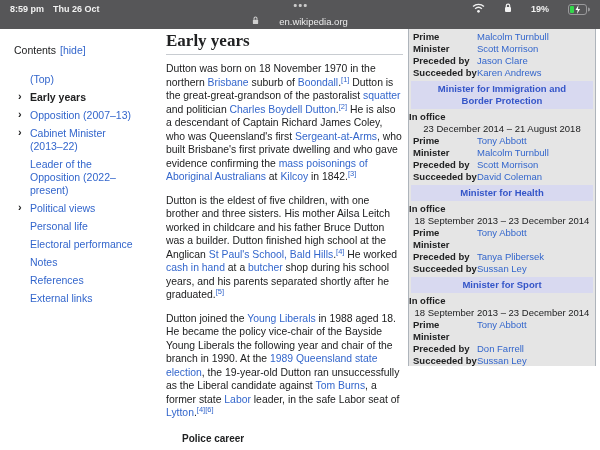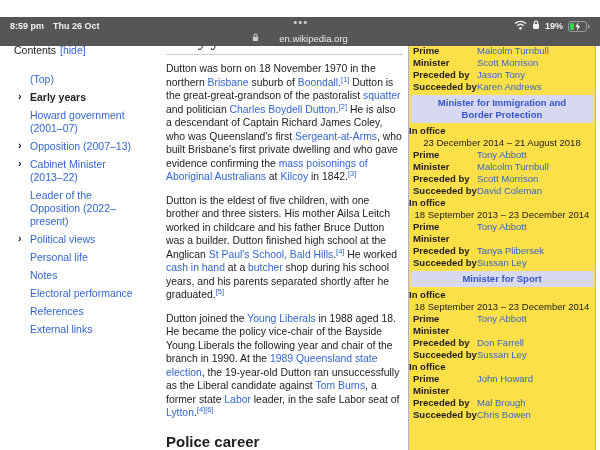--- a/index.html
+++ b/index.html
@@ -5,56 +5,56 @@
   * { box-sizing: border-box; }
   html,body { margin:0; padding:0; }
   body {
     width:600px; height:450px; overflow:hidden; background:#fff;
     font-family:"Liberation Sans", sans-serif; color:#202122;
     -webkit-font-smoothing:antialiased;
   }
   .screen { position:relative; width:600px; height:450px; background:#fff; }
 
   
-  .topbar { position:absolute; top:17px; left:0; width:600px; height:29px; background:#565658; z-index:5; }
+  .topbar { position:absolute; top:0; left:0; width:600px; height:29px; background:#565658; z-index:5; }
   .status-row { position:relative; display:flex; justify-content:space-between; align-items:center;
     height:15px; padding:3px 10px 0; color:#f2f2f2; font-size:9px; font-weight:bold; }
   .status-left { display:flex; gap:9px; }
   .multitask { position:absolute; left:50%; top:4px; transform:translateX(-50%); display:flex; gap:2.5px; }
   .multitask i { width:2.5px; height:2.5px; border-radius:50%; background:#c9c9c9; }
-  .status-right { display:flex; align-items:center; gap:5px; }
+  .status-right { display:flex; align-items:center; gap:19px; }
   .url-row { display:flex; justify-content:center; align-items:center; gap:20px; height:13px;
     color:#ececec; font-size:9.5px; }
   .batt { display:inline-flex; align-items:center; }
 
   
   .sidebar { position:absolute; left:0; top:29px; width:160px; height:421px;
     padding:15px 8px 0 14px; font-size:10.5px; line-height:13px; overflow:hidden; }
   .contents-head { margin-bottom:11px; color:#202122; }
   .hide-link { color:#3366cc; text-decoration:none; margin-left:4px; }
   #sidebar-list { list-style:none; margin:16px; padding:0; }
   #sidebar-list li { position:relative; margin-bottom:5px; }
   .chev { position:absolute; left:-12px; top:-1px; color:#202122; font-size:11px; font-weight:bold; }
   .toc-link { color:#3366cc; text-decoration:none; }
   .toc-active { color:#202122; font-weight:bold; text-decoration:none; }
 
   
   .article { position:absolute; left:166px; top:29px; width:237px; height:421px; overflow:hidden; }
   .article h2 { font-family:"Liberation Serif", serif; font-size:17px; line-height:20px; font-weight:bold;
     margin:2px 0 7px; padding-bottom:3px; border-bottom:1px solid #c8ccd1; }
-  .article h3 { font-size:15px; font-weight:bold; margin:13px 0 8px; }
+  .article h3 { font-size:10px; font-weight:bold; margin:13px 16px 8px; }
   .article p { font-size:10.4px; line-height:13.5px; margin:0 0 10px; }
   .wlink { color:#3366cc; text-decoration:none; }
   sup.ref { font-size:7.5px; line-height:0; }
   sup.ref a { color:#3366cc; text-decoration:none; }
 
   
-  .infobox { position:absolute; left:408px; top:29px; width:188px; height:421px;
+  .infobox { position:absolute; left:408px; top:29px; width:188px; height:337px;
     border-left:1px solid #aeb4bb; border-right:1px solid #aeb4bb;
-    padding-top:16px; overflow:hidden; font-size:9.5px; line-height:12px; background:#fde047; }
+    padding-top:2px; overflow:hidden; font-size:9.5px; line-height:12px; background:#e5e5e5; }
   .ib-row { display:flex; padding:0 4px; }
   .ib-label { width:64px; flex:none; font-weight:bold; color:#202122; }
   .ib-values { display:flex; flex-direction:column; }
   .ib-link { color:#3366cc; text-decoration:none; }
   .ib-header { background:#d8d9f0; margin:2px 2px; padding:2px 10px; text-align:center; font-weight:bold; }
   .ib-header a { color:#3455c8; text-decoration:none; }
   .ib-inoffice { text-align:left; font-weight:bold; }
   .ib-term { text-align:center; }
 </style>
 </head>
@@ -109,28 +109,27 @@
     </div>
   </div>
 
   <div class="sidebar">
     <div class="contents-head">
       <span>Contents</span><a class="hide-link" href="#">[hide]</a>
     </div>
     <ul id="sidebar-list">
         <li><a class="toc-link" href="#">(Top)</a></li>
         <li><span class="chev">›</span><a class="toc-active" href="#">Early years</a></li>
-        <li><a class="toc-link" href="#">Howard government (2001–07)</a></li>
         <li><span class="chev">›</span><a class="toc-link" href="#">Opposition (2007–13)</a></li>
         <li><span class="chev">›</span><a class="toc-link" href="#">Cabinet Minister (2013–22)</a></li>
         <li><a class="toc-link" href="#">Leader of the Opposition (2022–present)</a></li>
         <li><span class="chev">›</span><a class="toc-link" href="#">Political views</a></li>
         <li><a class="toc-link" href="#">Personal life</a></li>
+        <li><a class="toc-link" href="#">Electoral performance</a></li>
         <li><a class="toc-link" href="#">Notes</a></li>
-        <li><a class="toc-link" href="#">Electoral performance</a></li>
         <li><a class="toc-link" href="#">References</a></li>
         <li><a class="toc-link" href="#">External links</a></li>
       </ul>
   </div>
 
   <div class="article">
     <h2>Early years</h2>
     <div id="intro-paras">
         <p>Dutton was born on 18 November 1970 in the northern <a class="wlink" href="#">Brisbane</a> suburb of <a class="wlink" href="#">Boondall</a>.<sup class="ref"><a href="#">[1]</a></sup> Dutton is the great-great-grandson of the pastoralist <a class="wlink" href="#">squatter</a> and politician <a class="wlink" href="#">Charles Boydell Dutton</a>.<sup class="ref"><a href="#">[2]</a></sup> He is also a descendant of Captain Richard James Coley, who was Queensland's first <a class="wlink" href="#">Sergeant-at-Arms</a>, who built Brisbane's first private dwelling and who gave evidence confirming the <a class="wlink" href="#">mass poisonings of Aboriginal Australians</a> at <a class="wlink" href="#">Kilcoy</a> in 1842.<sup class="ref"><a href="#">[3]</a></sup></p>
         <p>Dutton is the eldest of five children, with one brother and three sisters. His mother Ailsa Leitch worked in childcare and his father Bruce Dutton was a builder. Dutton finished high school at the Anglican <a class="wlink" href="#">St Paul's School, Bald Hills</a>.<sup class="ref"><a href="#">[4]</a></sup> He worked <a class="wlink" href="#">cash in hand</a> at a <a class="wlink" href="#">butcher</a> shop during his school years, and his parents separated shortly after he graduated.<sup class="ref"><a href="#">[5]</a></sup></p>
@@ -145,21 +144,21 @@
         <div class="ib-row">
           <div class="ib-label">Prime Minister</div>
           <div class="ib-values">
             <a class="ib-link" href="#">Malcolm Turnbull</a>
             <a class="ib-link" href="#">Scott Morrison</a>
           </div>
         </div>
         <div class="ib-row">
           <div class="ib-label">Preceded by</div>
           <div class="ib-values">
-            <a class="ib-link" href="#">Jason Tony</a>
+            <a class="ib-link" href="#">Jason Clare</a>
           </div>
         </div>
         <div class="ib-row">
           <div class="ib-label">Succeeded by</div>
           <div class="ib-values">
             <a class="ib-link" href="#">Karen Andrews</a>
           </div>
         </div>
         <div class="ib-header" style="background: rgb(216, 217, 240);"><a class="ib-header-link" href="#">Minister for Immigration and Border Protection</a></div>
         <div class="ib-inoffice">In office</div>
@@ -176,20 +175,21 @@
           <div class="ib-values">
             <a class="ib-link" href="#">Scott Morrison</a>
           </div>
         </div>
         <div class="ib-row">
           <div class="ib-label">Succeeded by</div>
           <div class="ib-values">
             <a class="ib-link" href="#">David Coleman</a>
           </div>
         </div>
+        <div class="ib-header" style="background: rgb(216, 217, 240);"><a class="ib-header-link" href="#">Minister for Health</a></div>
         <div class="ib-inoffice">In office</div>
         <div class="ib-term">18 September 2013 – 23 December 2014</div>
         <div class="ib-row">
           <div class="ib-label">Prime Minister</div>
           <div class="ib-values">
             <a class="ib-link" href="#">Tony Abbott</a>
           </div>
         </div>
         <div class="ib-row">
           <div class="ib-label">Preceded by</div>

